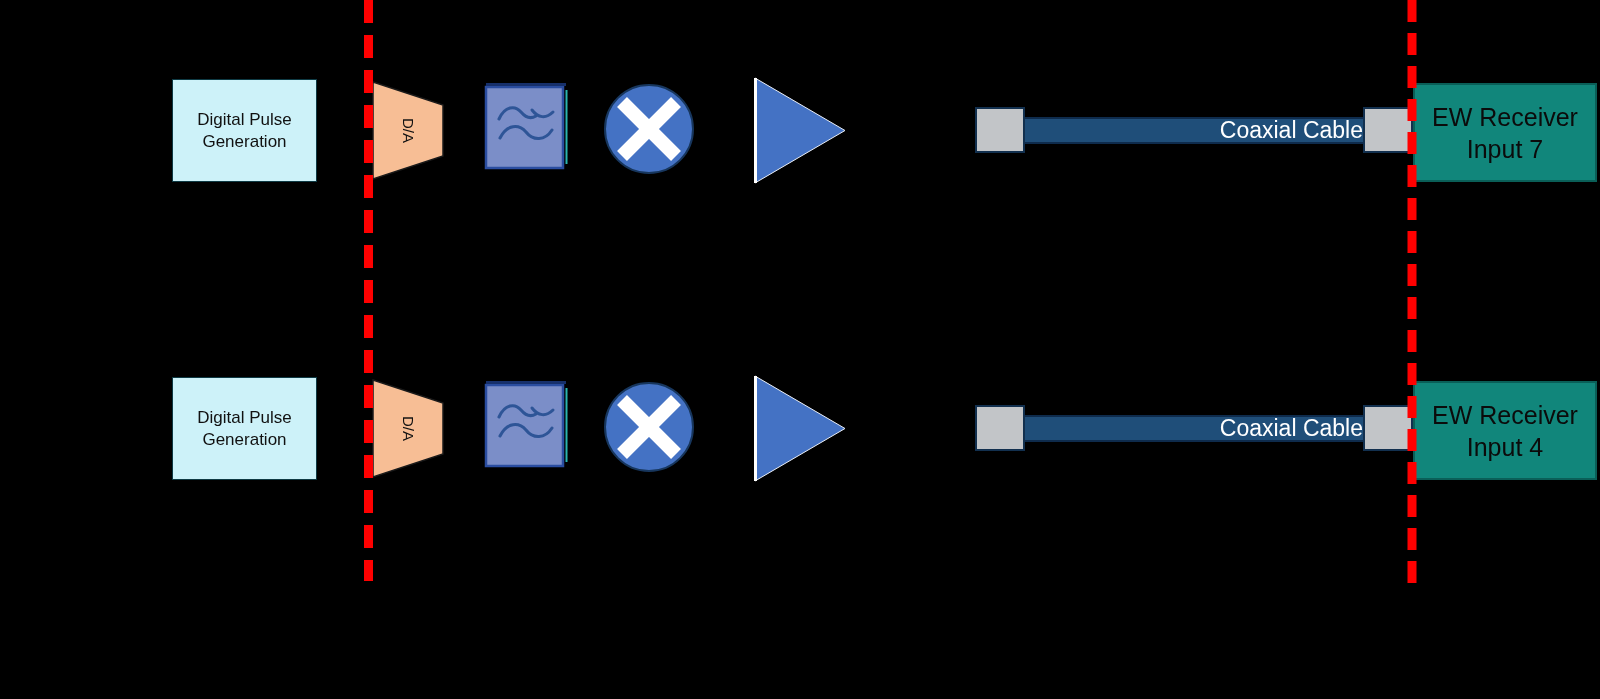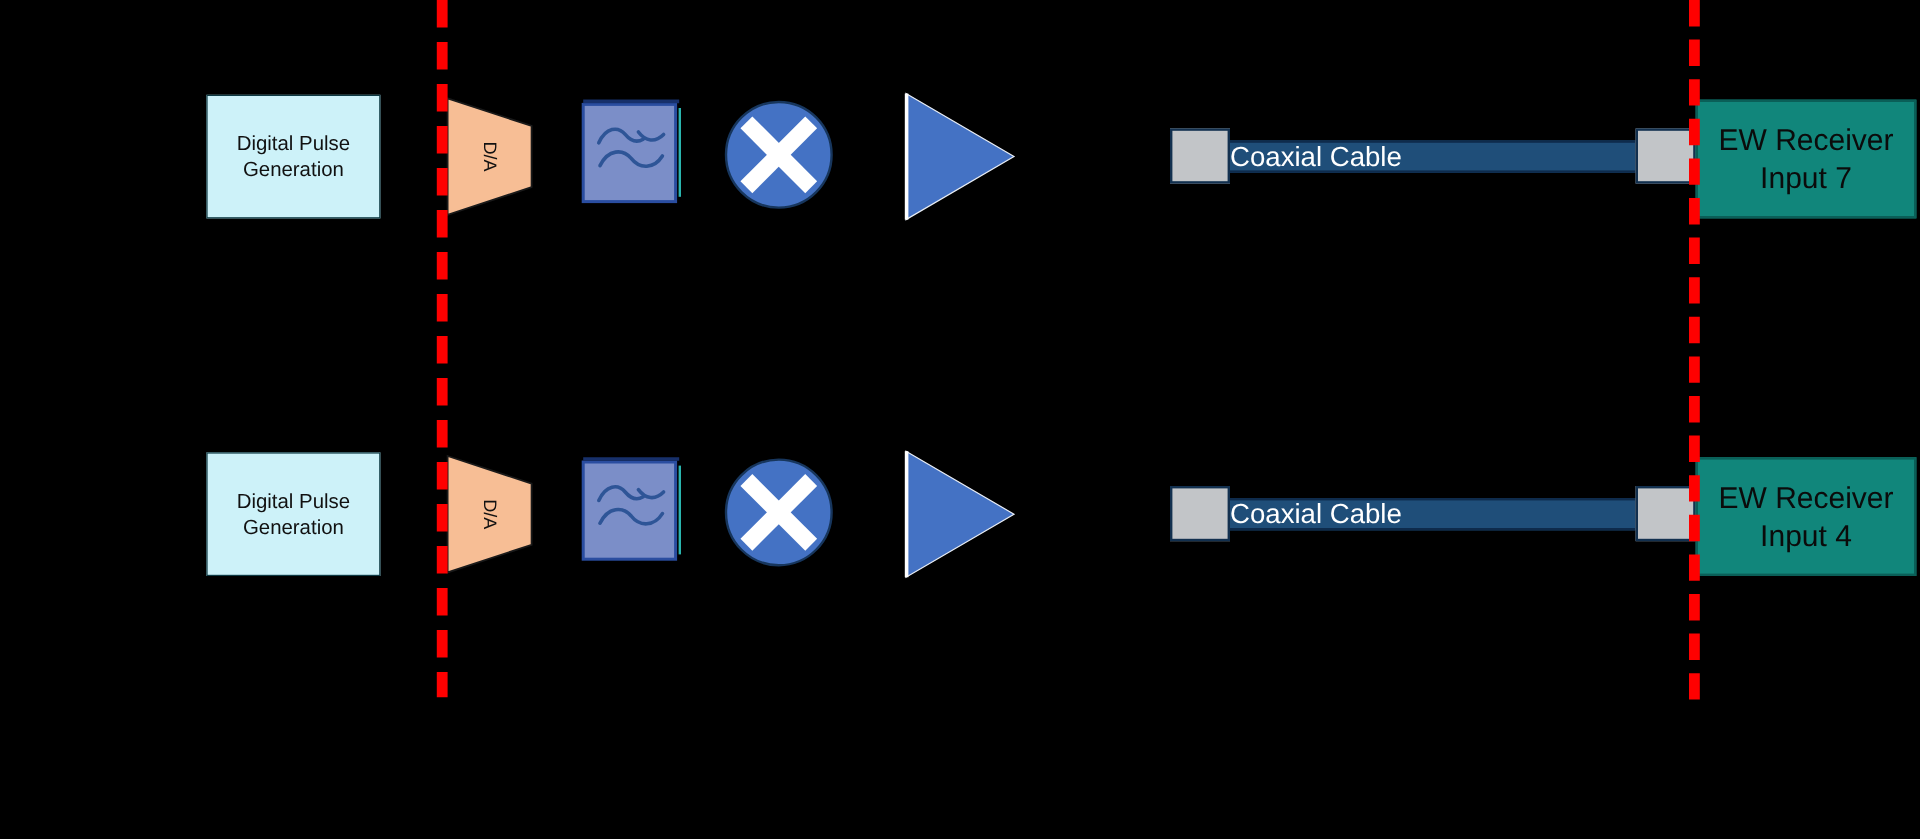--- a/index.html
+++ b/index.html
@@ -42,21 +42,21 @@
     border:2px solid #12304F;
     box-sizing:border-box;
     z-index:2;
   }
   .cable-bar{
     left:1025px;width:338px;height:27px;
     background:#1F4E79;
     border-top:2px solid #0E2B4C;
     border-bottom:2px solid #0E2B4C;
     box-sizing:border-box;
-    display:flex;align-items:center;justify-content:flex-start;
+    display:flex;align-items:center;justify-content:flex-end;
     color:#FFFFFF;font-size:23px;
     z-index:2;
   }
   .cable-bar.r1{top:117px;}
   .cable-bar.r2{top:415px;}
   
   .rx-box{
     left:1413px;width:184px;height:99px;
     background:#11867B;
     border:2.5px solid #0A5F58;

